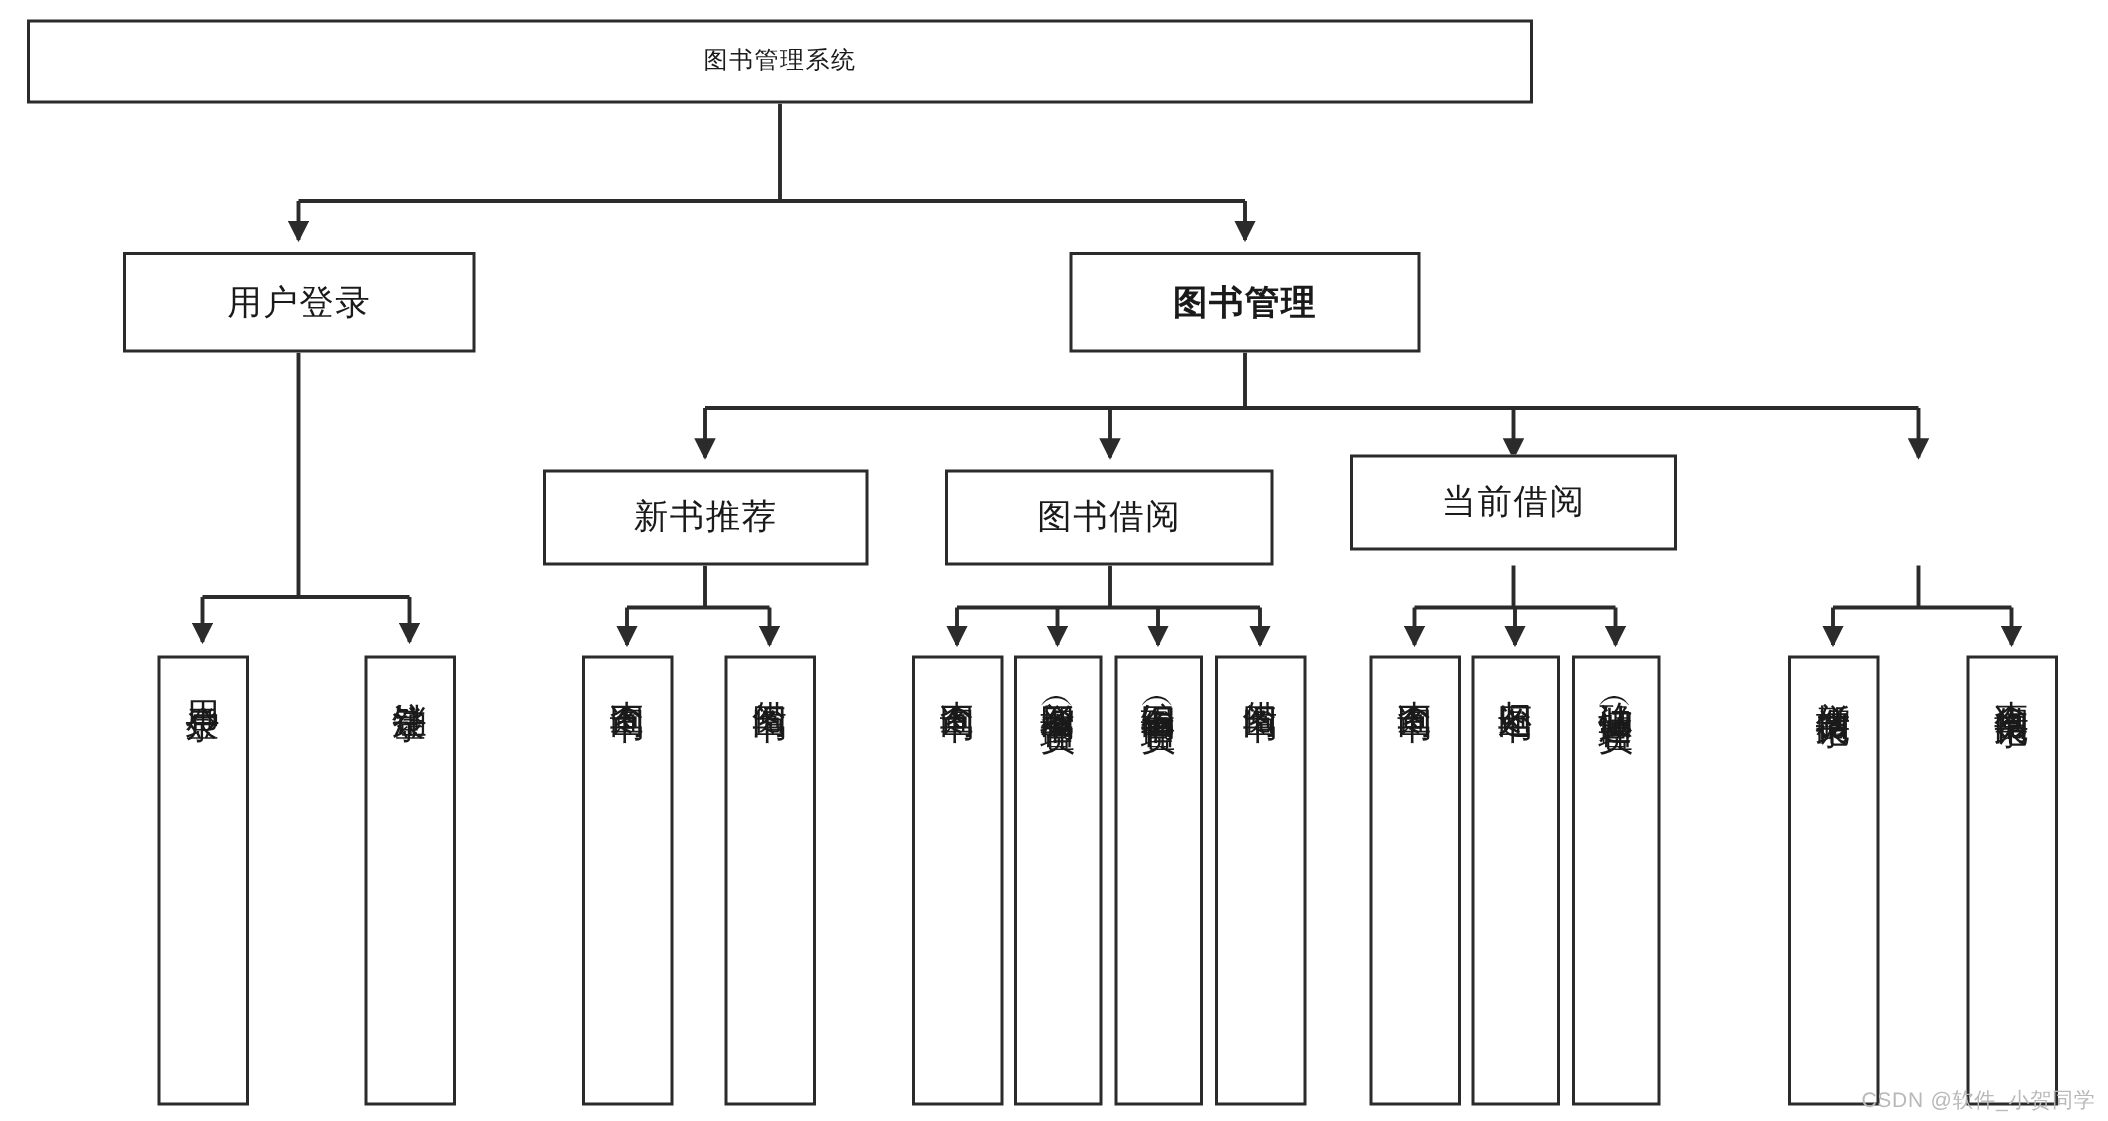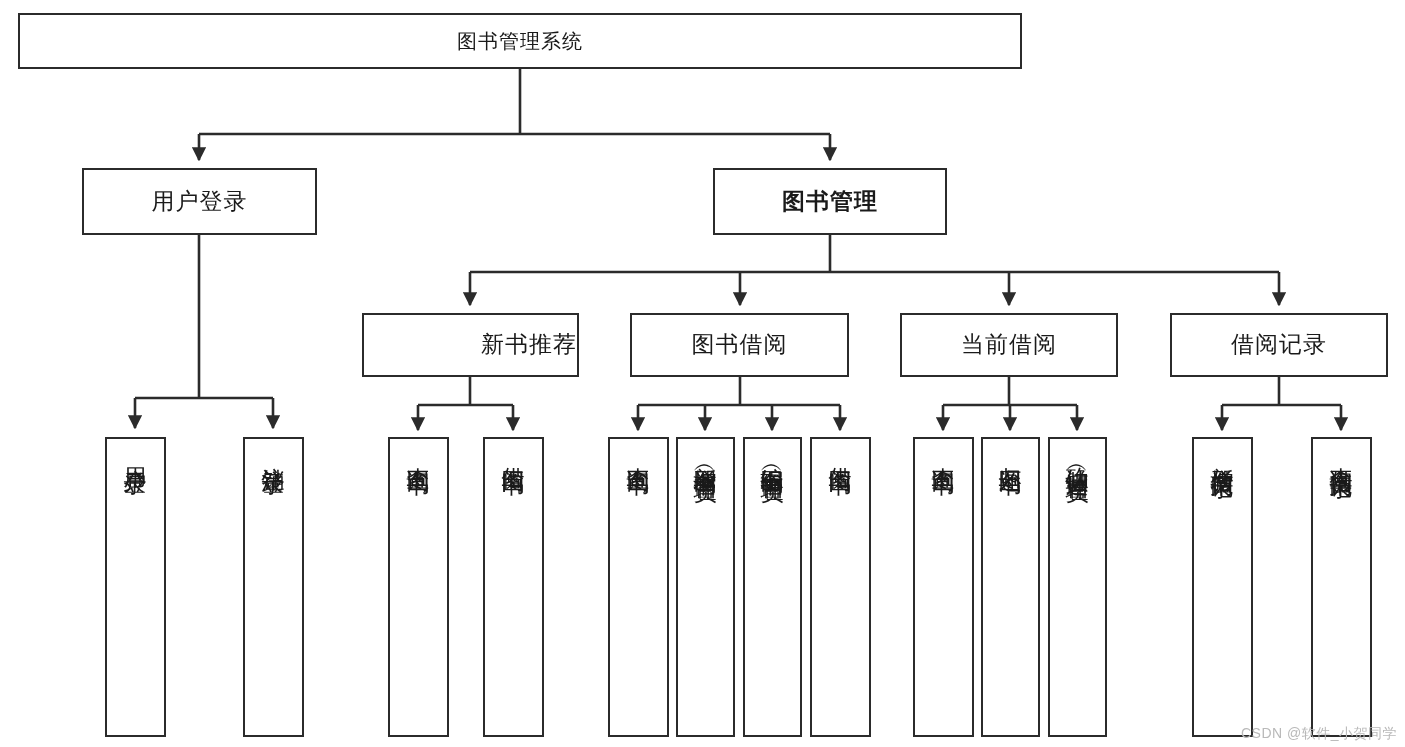--- a/index.html
+++ b/index.html
@@ -34,21 +34,21 @@
     align-items: center;
     justify-content: center;
     color: #1a1a1a;
   }
   .node.horizontal {
     font-size: 23px;
     letter-spacing: 1px;
     line-height: 1.2;
   }
   .node.root {
-    font-size: 20px;
+    font-size: 16px;
   }
   .node.vertical {
     align-items: flex-start;
     justify-content: center;
     padding-top: 10px;
   }
   .vtext {
     writing-mode: vertical-rl;
     text-orientation: upright;
     font-size: 23px;
@@ -127,31 +127,28 @@
     <span>图书管理系统</span>
   </div>
 
   <div class="node horizontal" style="left:82px; top:168px; width:235px; height:67px;">
     <span>用户登录</span>
   </div>
   <div class="node horizontal" style="left:713px; top:168px; width:234px; height:67px;font-weight:bold;">
     <span>图书管理</span>
   </div>
 
-  <div class="node horizontal" style="left:362px; top:313px; width:217px; height:64px;justify-content:flex-end;">
+  <div class="node horizontal" style="left:362px; top:313px; width:217px; height:64px;">
     <span>新书推荐</span>
   </div>
   <div class="node horizontal" style="left:630px; top:313px; width:219px; height:64px;">
     <span>图书借阅</span>
   </div>
-  <div class="node horizontal" style="left:900px; top:313px; width:218px; height:64px;">
+  <div class="node horizontal" style="left:900px; top:303px; width:218px; height:64px;">
     <span>当前借阅</span>
-  </div>
-  <div class="node horizontal" style="left:1170px; top:313px; width:218px; height:64px;">
-    <span>借阅记录</span>
   </div>
 
   <div class="node vertical" style="left:105px; top:437px; width:61px; height:300px;">
     <span class="vtext">用户登录</span>
   </div>
   <div class="node vertical" style="left:243px; top:437px; width:61px; height:300px;">
     <span class="vtext">注销登录</span>
   </div>
 
   <div class="node vertical" style="left:388px; top:437px; width:61px; height:300px;">

